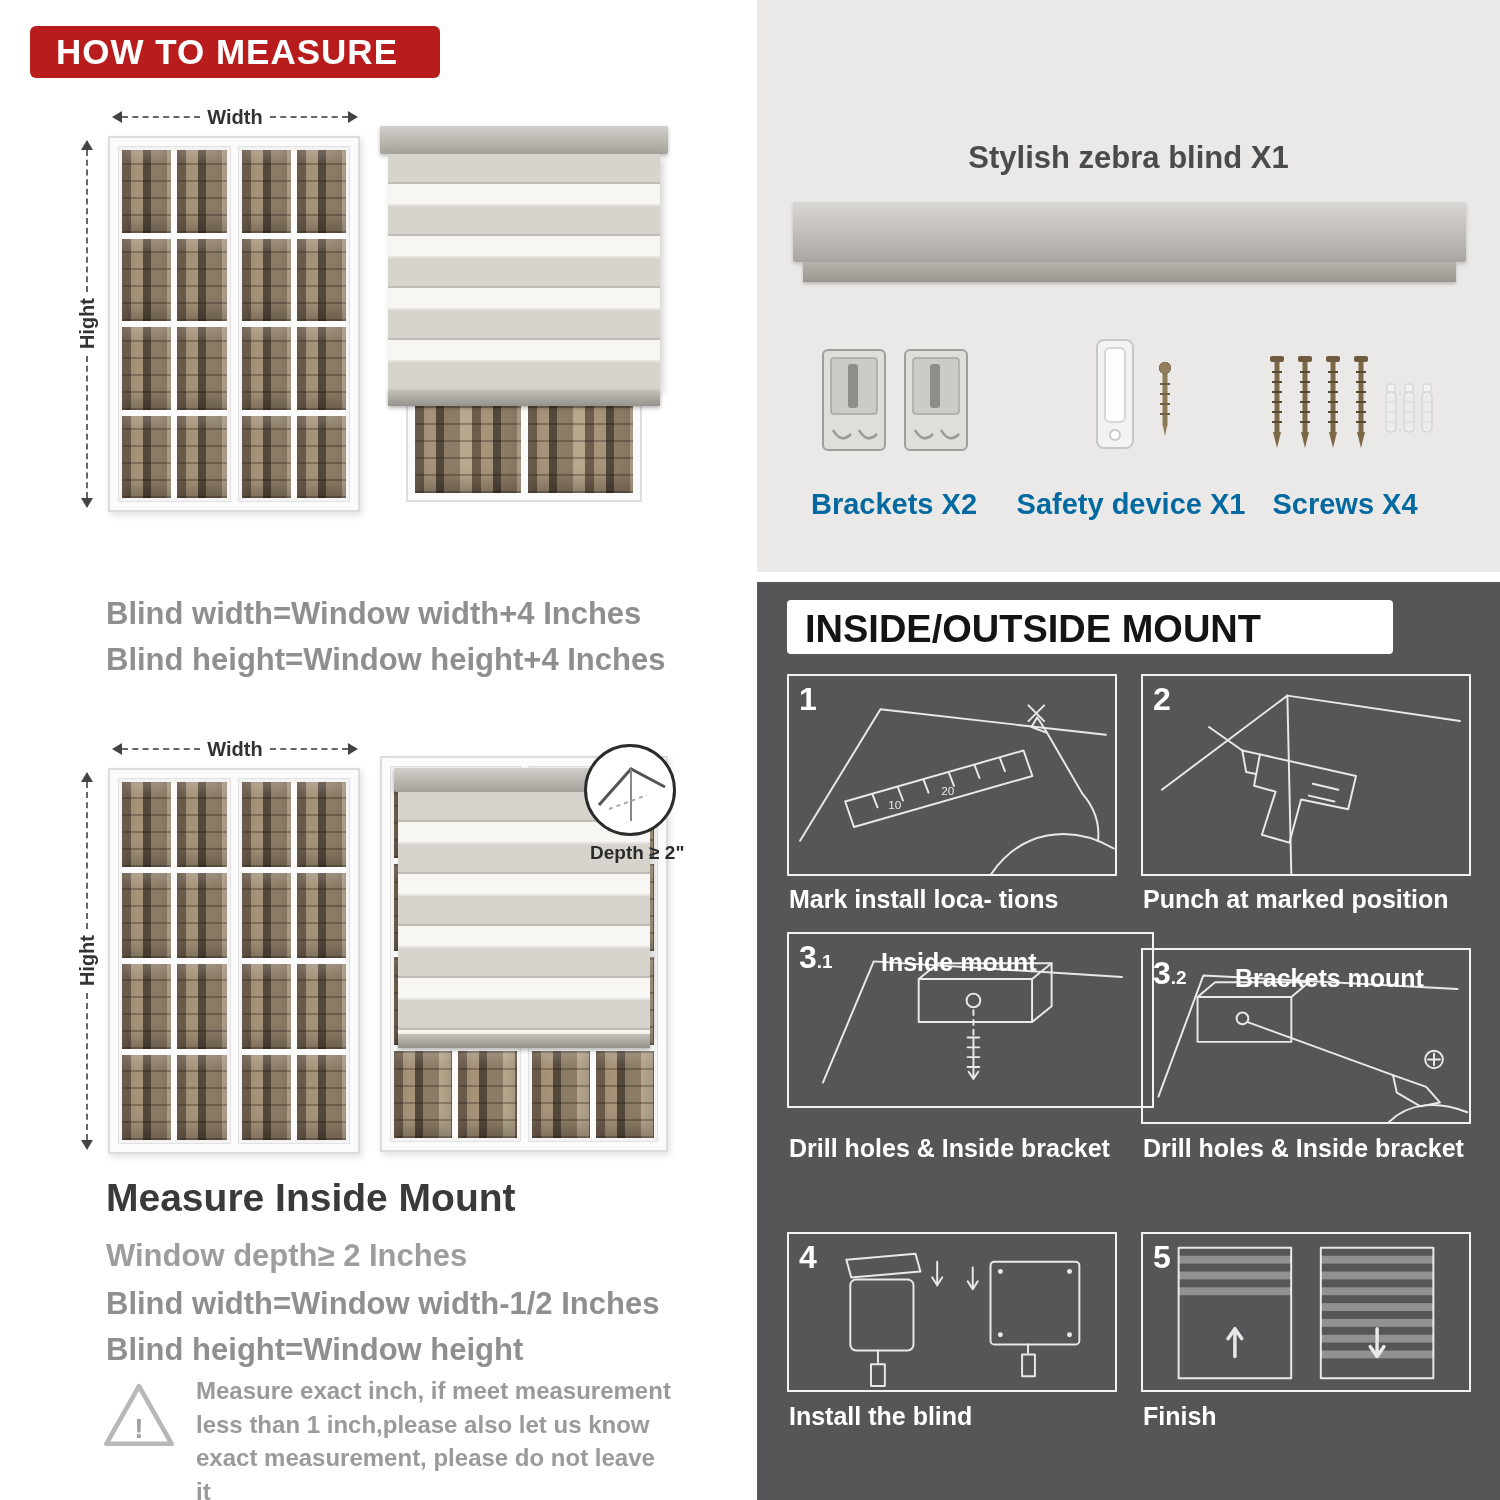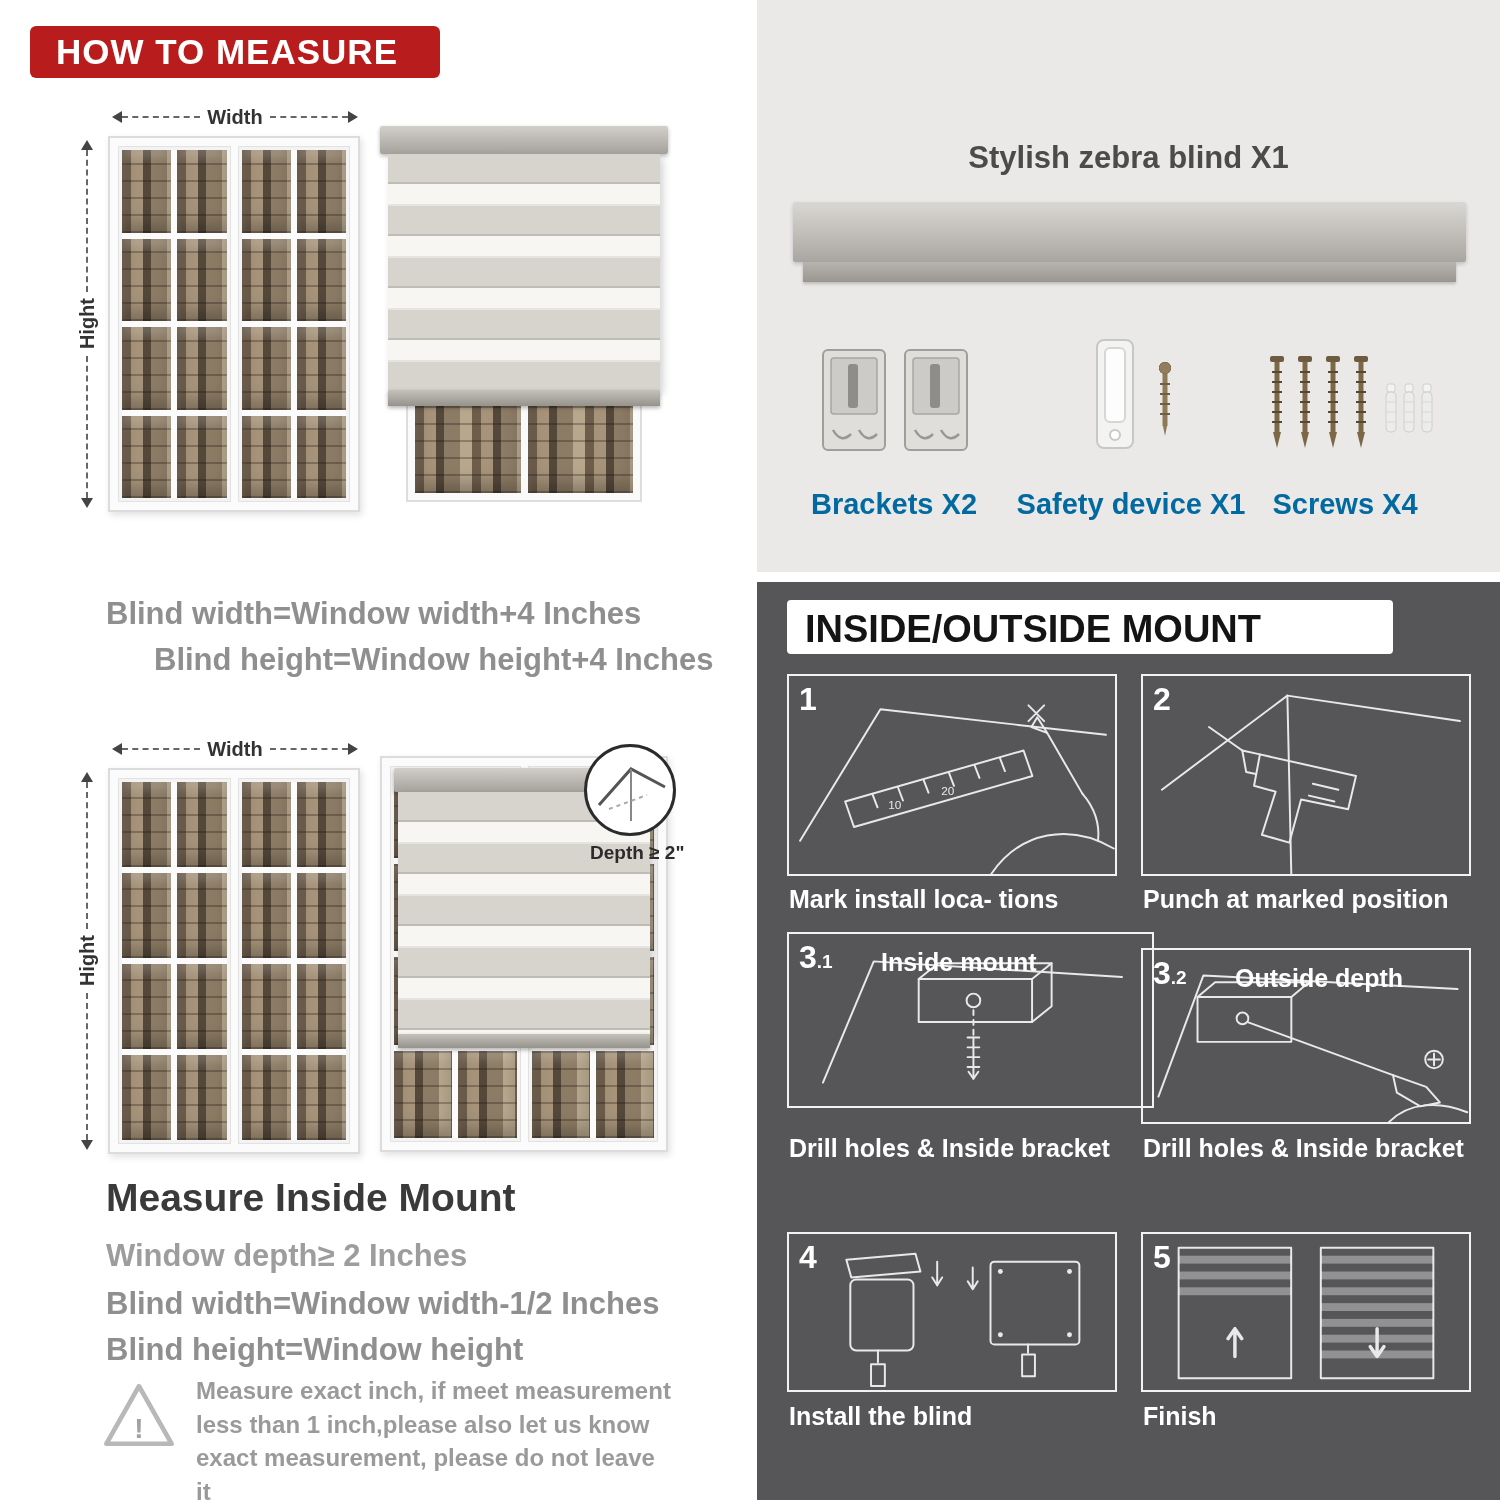--- a/index.html
+++ b/index.html
@@ -141,21 +141,21 @@
         </div>
     </div>
     <div class="blind" style="left:0;right:0;top:0;">
       <div class="cassette"></div>
       <div class="stripes" style="height:236px;"></div>
       <div class="botrail"></div>
     </div>
   </div>
 
   <div class="gline" style="left:106px;top:596px;">Blind width=Window width+4 Inches</div>
-  <div class="gline" style="left:106px;top:642px;margin-left:48px;">Blind height=Window height+4 Inches</div>
+  <div class="gline" style="left:106px;top:642px;">Blind height=Window height+4 Inches</div>
 
   <div class="harrow" style="left:112px;top:738px;width:246px;">
     <span class="tri tl"></span>
     <span class="dash"></span>
     <span class="albl">Width</span>
     <span class="dash"></span>
     <span class="tri tr"></span>
   </div>
   <div class="varrow" style="left:74px;top:772px;height:378px;">
     <span class="tri tu"></span>
@@ -367,21 +367,21 @@
         <path d="M168 78 V104" stroke-dasharray="5 5"></path>
         <path d="M162 106 h12"></path>
         <path d="M168 106 V148"></path>
         <path d="M162 116 h12 M162 126 h12 M162 136 h12"></path>
         <path d="M168 148 l-5 -7 M168 148 l5 -7"></path>
       </svg>
     </div>
 
     <div class="panel" style="left:384px;top:366px;width:330px;height:176px;text-align:right;">
       <span class="num"><span>3</span><span class="sub">.2</span></span>
-      <span class="tag">Outside depth</span>
+      <span class="tag">Brackets mount</span>
       <svg class="art" viewBox="0 0 330 176">
         <path d="M14 150 L60 26 L320 40"></path>
         <path d="M54 48 h96 v46 h-96 Z"></path>
         <path d="M54 48 l18 -15 h96 l-18 15"></path>
         <circle cx="100" cy="70" r="6"></circle>
         <path d="M106 74 L254 128"></path>
         <path d="M254 128 l34 12 14 16 -20 4 -24 -14 Z"></path>
         <circle cx="296" cy="112" r="9"></circle>
         <path d="M290 112 h12 M296 106 v12"></path>
         <path d="M250 176 C270 156 300 154 330 166"></path>

